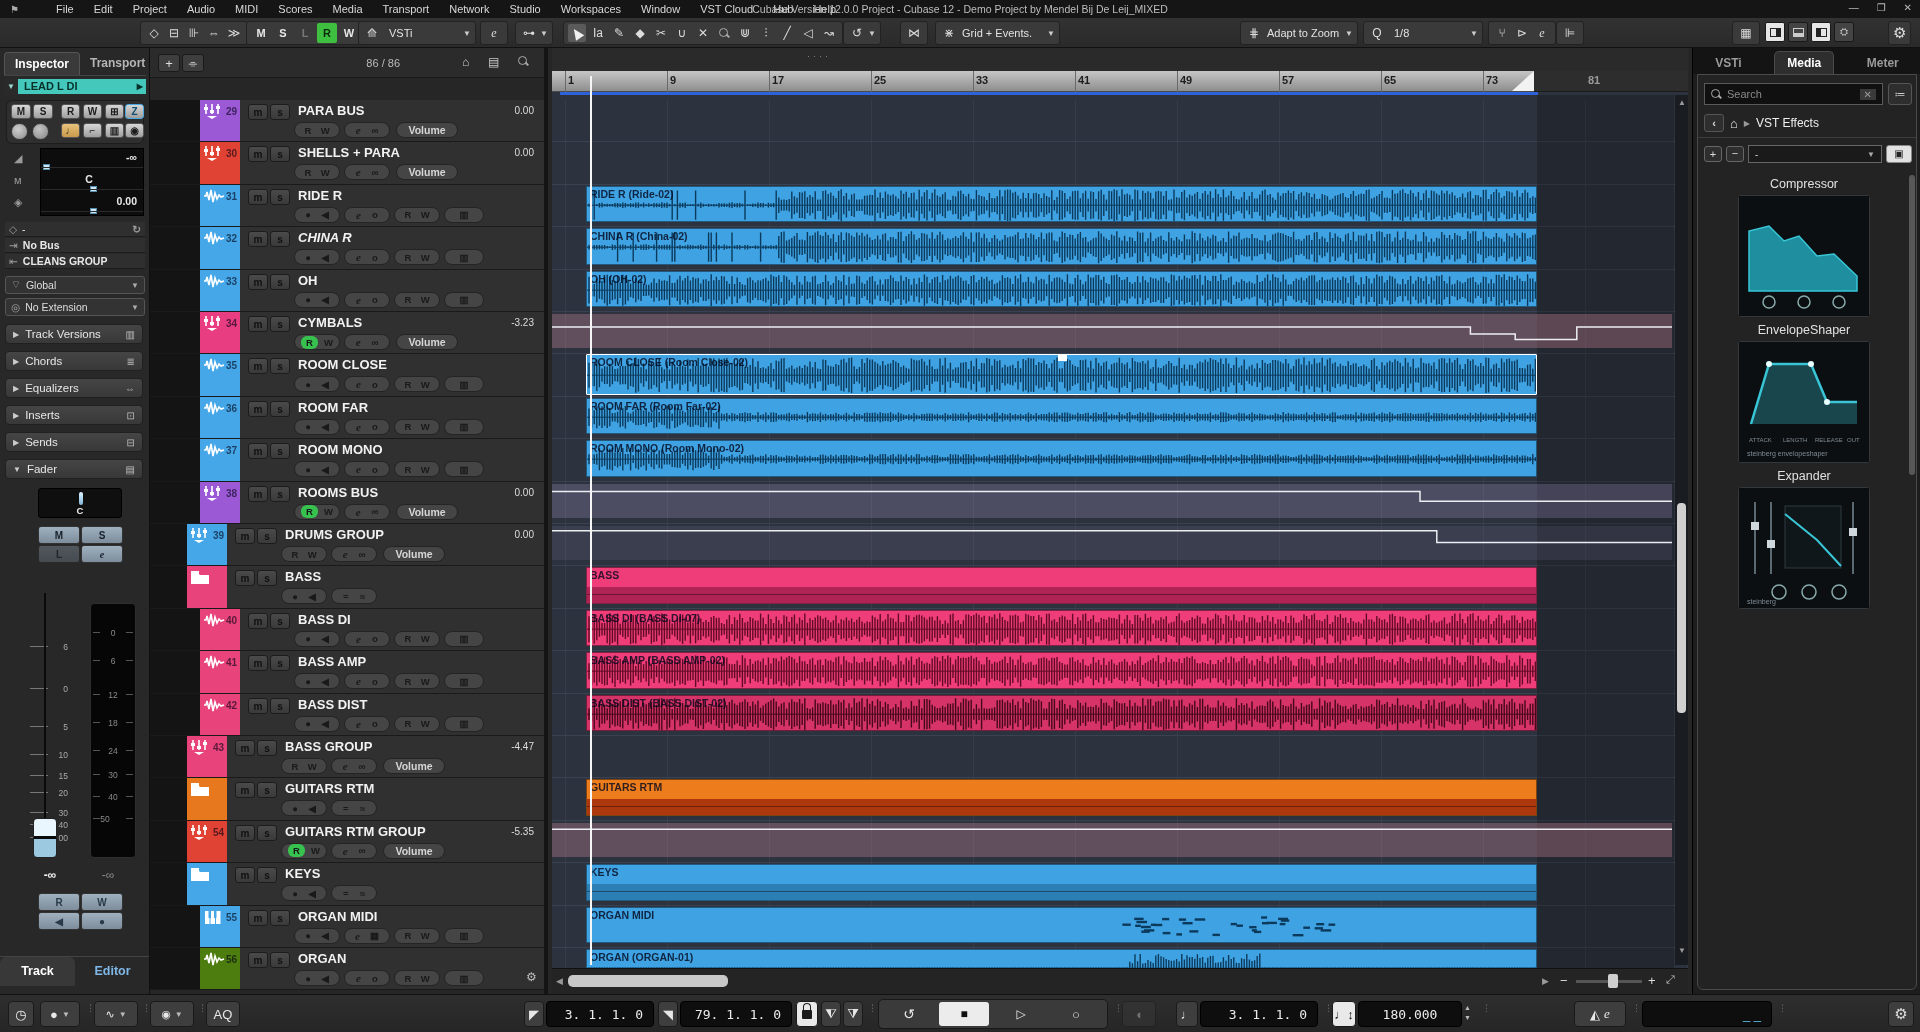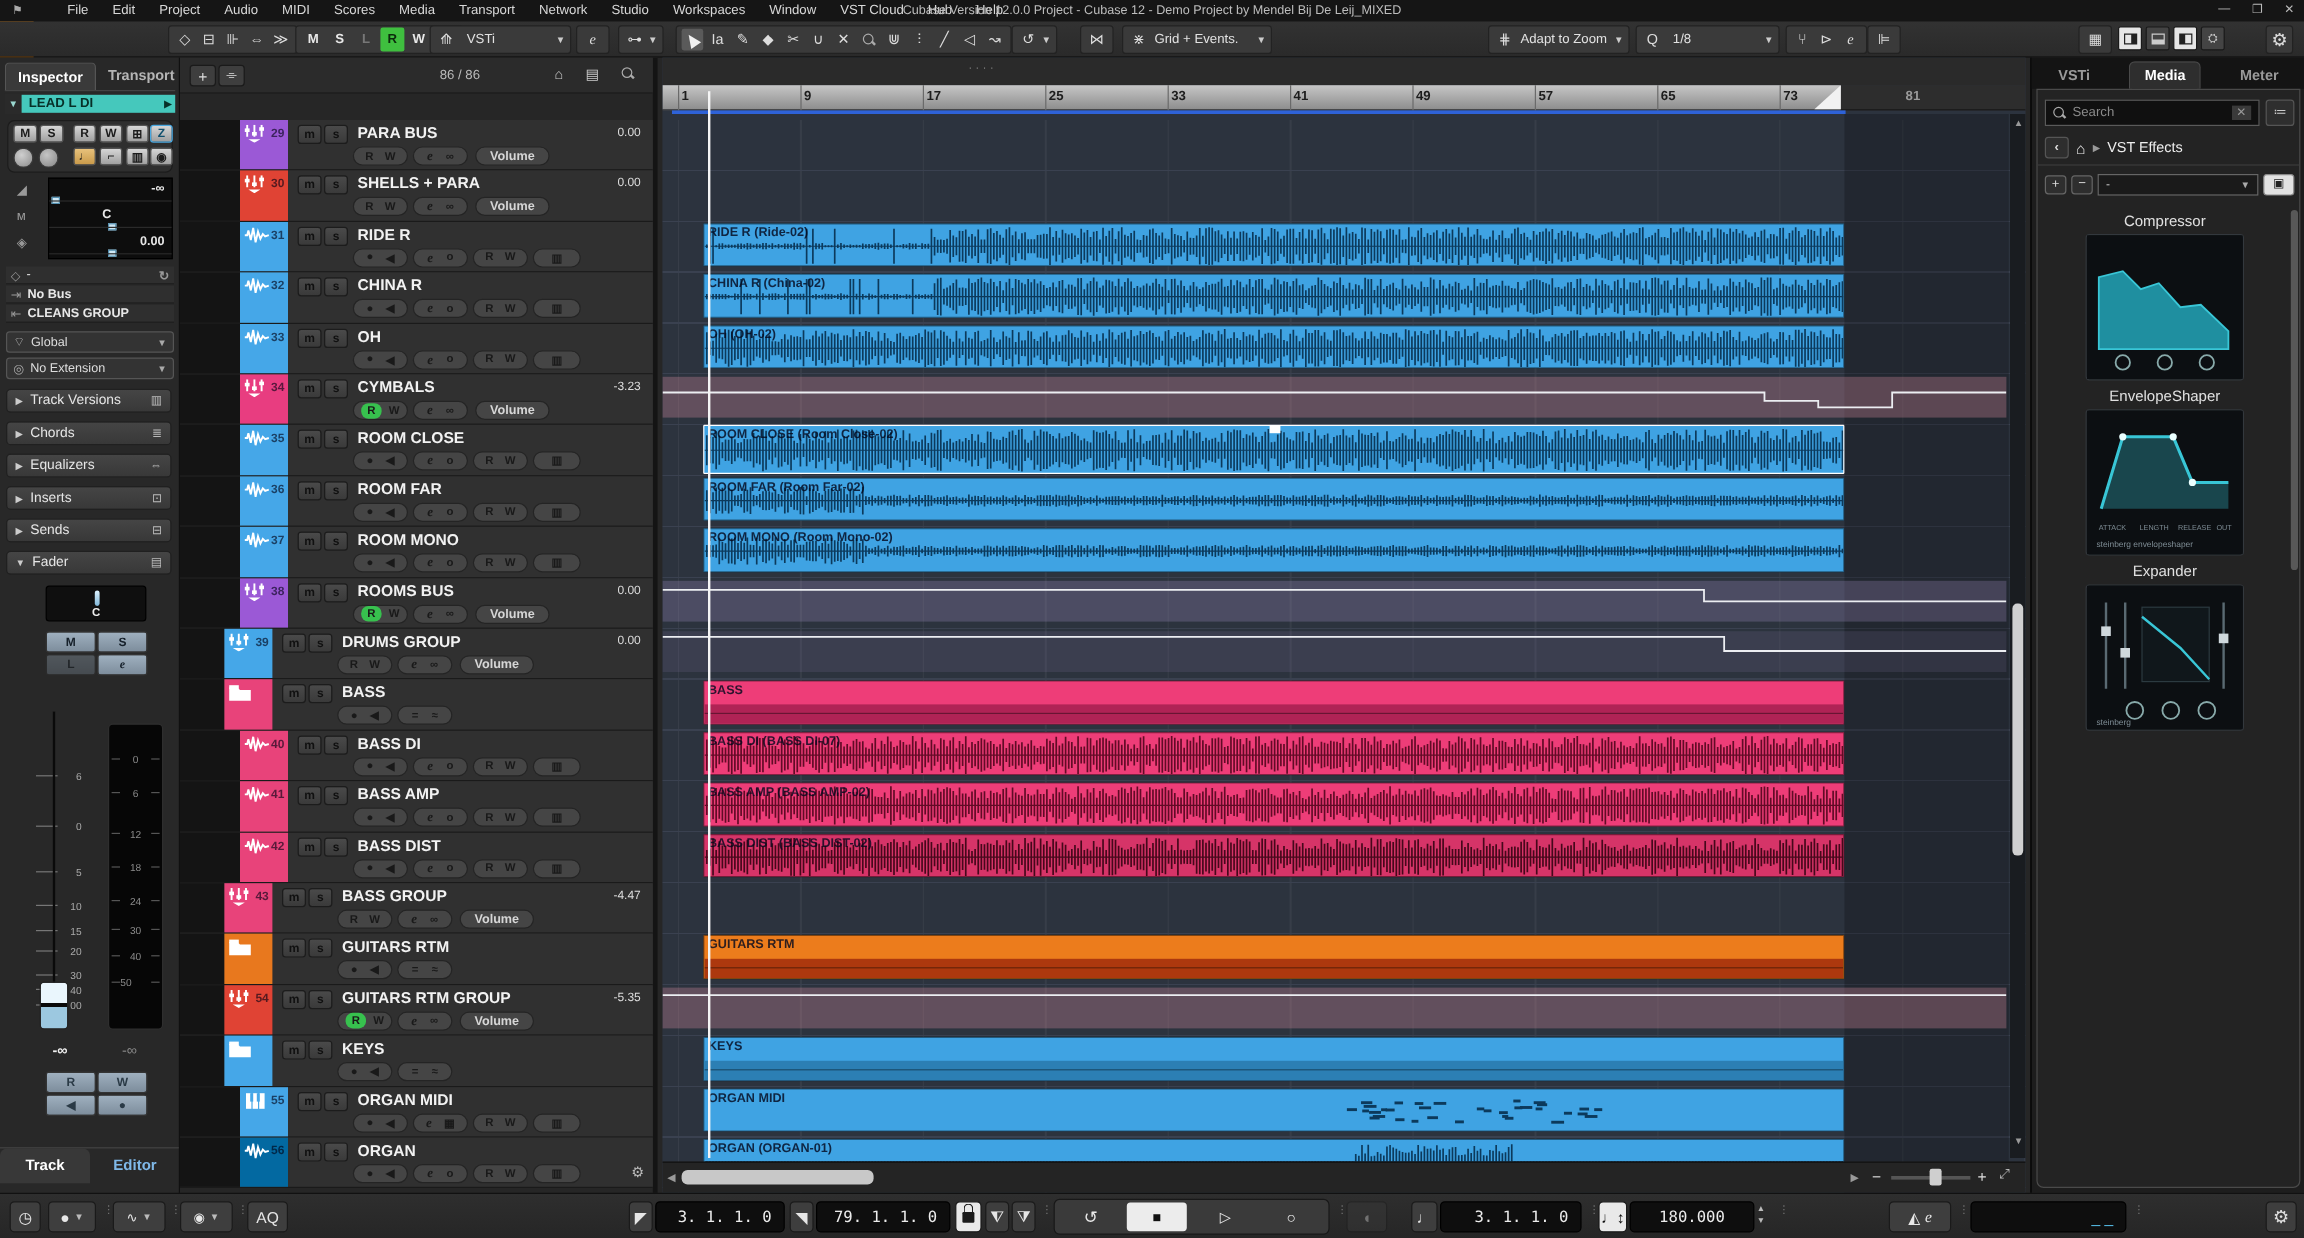--- a/index.html
+++ b/index.html
@@ -483,21 +483,21 @@
       <div class="trk-row" style="top: 179.2px; height: 42.4px;">
         <div class="trk-gutter" style="width: 50px;"></div>
         <div class="trk-strip" style="left: 50px; background: rgb(69, 167, 232);">
           <div style="position: absolute; left: 3px; top: 4px;"><svg width="22" height="14" viewBox="0 0 22 14">
               <path d="M1 7 L3 7 4 3 6 11 8 1 10 13 12 4 14 10 16 6 18 8 21 7" stroke="#fff" stroke-width="1.6" fill="none"></path>
             </svg></div>
           <div class="trk-num" style="right: 3px; top: 6px;">32</div>
         </div>
         <div class="ms-btn" style="left: 98px;">m</div>
         <div class="ms-btn" style="left: 120px;">s</div>
-        <div class="trk-name" style="left: 148px;">CHINA R</div>
+        <div class="trk-name" style="left: 148px; font-style: italic;">CHINA R</div>
         <div class="pill" style="left: 144px; top: 22px; width: 46px;">
           <span>●</span>
           <span>◀</span>
         </div>
         <div class="pill" style="left: 194px; top: 22px; width: 46px;">
           <span class="e-gl">e</span>
           <span>o</span>
         </div>
         <div class="pill" style="left: 244px; top: 22px; width: 46px;">
           <span>R</span>
@@ -942,21 +942,21 @@
         <div class="pill" style="left: 244px; top: 22px; width: 46px;">
           <span>R</span>
           <span>W</span>
         </div>
         <div class="pill" style="left: 294px; top: 22px; width: 40px;">
           <span>▥</span>
         </div>
       </div>
       <div class="trk-row" style="top: 900px; height: 42.4px;">
         <div class="trk-gutter" style="width: 50px;"></div>
-        <div class="trk-strip" style="left: 50px; background: #0369a1;">
+        <div class="trk-strip" style="left: 50px; background: #4d7c0f;">
           <div style="position: absolute; left: 3px; top: 4px;"><svg width="22" height="14" viewBox="0 0 22 14">
               <path d="M1 7 L3 7 4 3 6 11 8 1 10 13 12 4 14 10 16 6 18 8 21 7" stroke="#fff" stroke-width="1.6" fill="none"></path>
             </svg></div>
           <div class="trk-num" style="right: 3px; top: 6px;">56</div>
         </div>
         <div class="ms-btn" style="left: 98px;">m</div>
         <div class="ms-btn" style="left: 120px;">s</div>
         <div class="trk-name" style="left: 148px;">ORGAN</div>
         <div class="pill" style="left: 144px; top: 22px; width: 46px;">
           <span>●</span>

